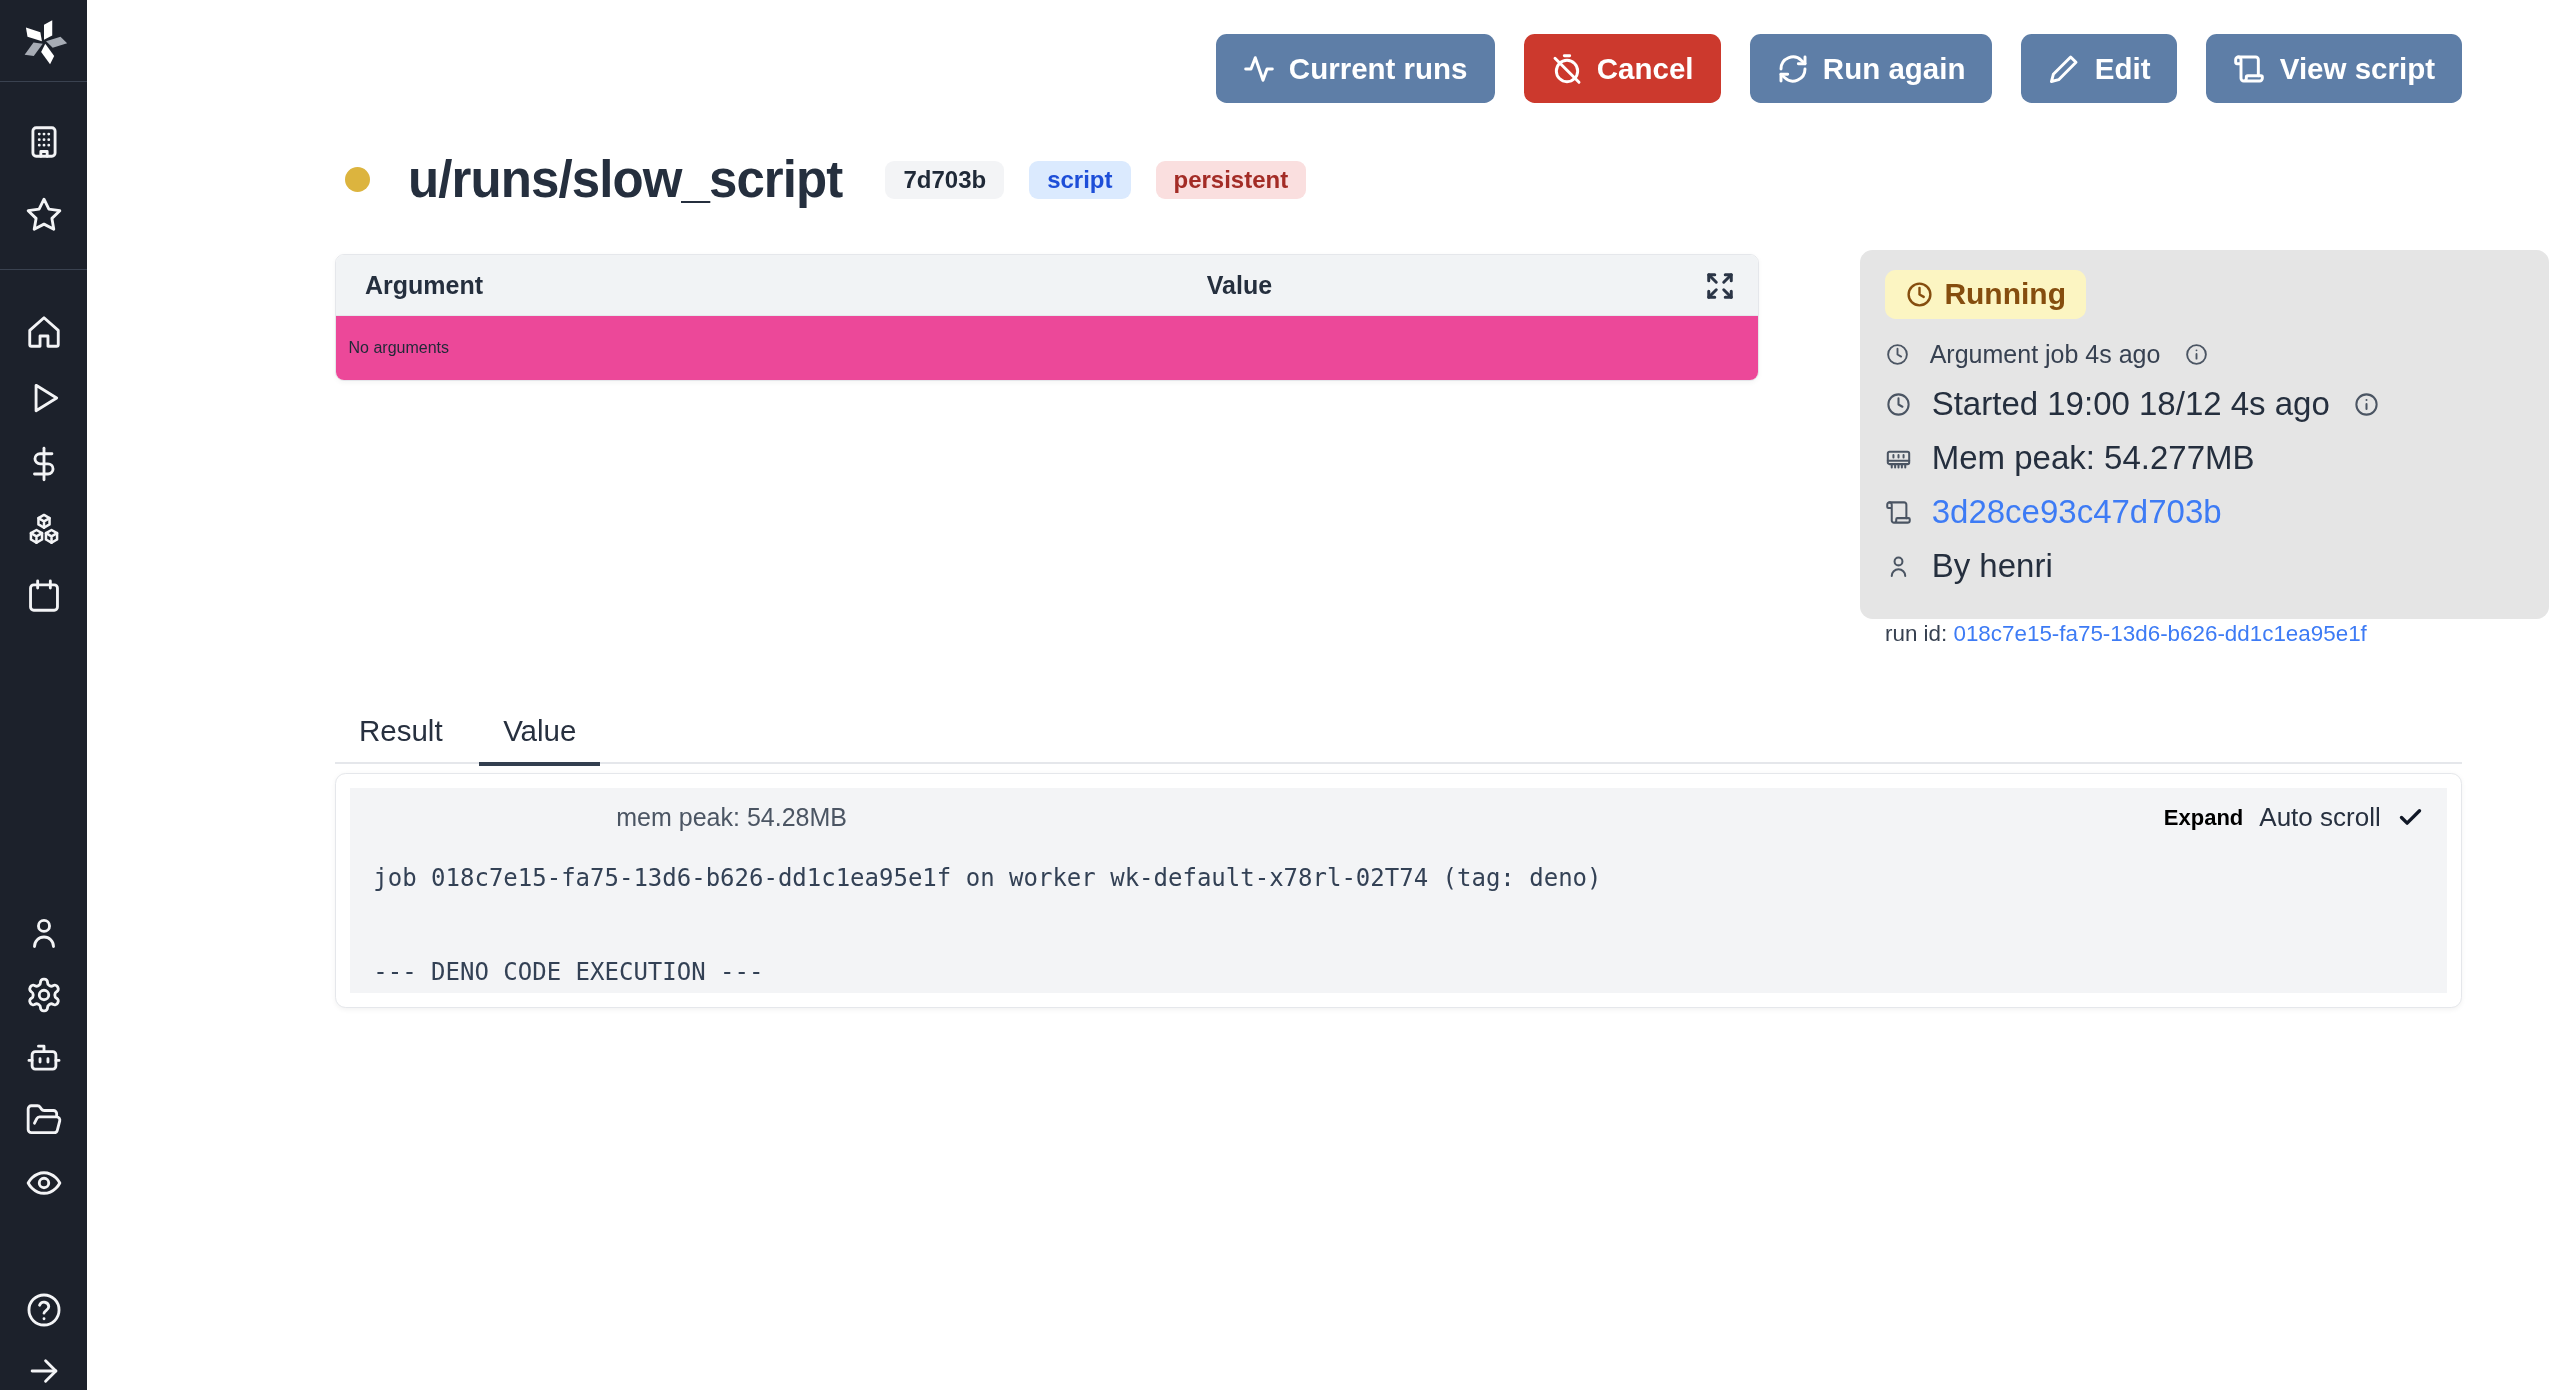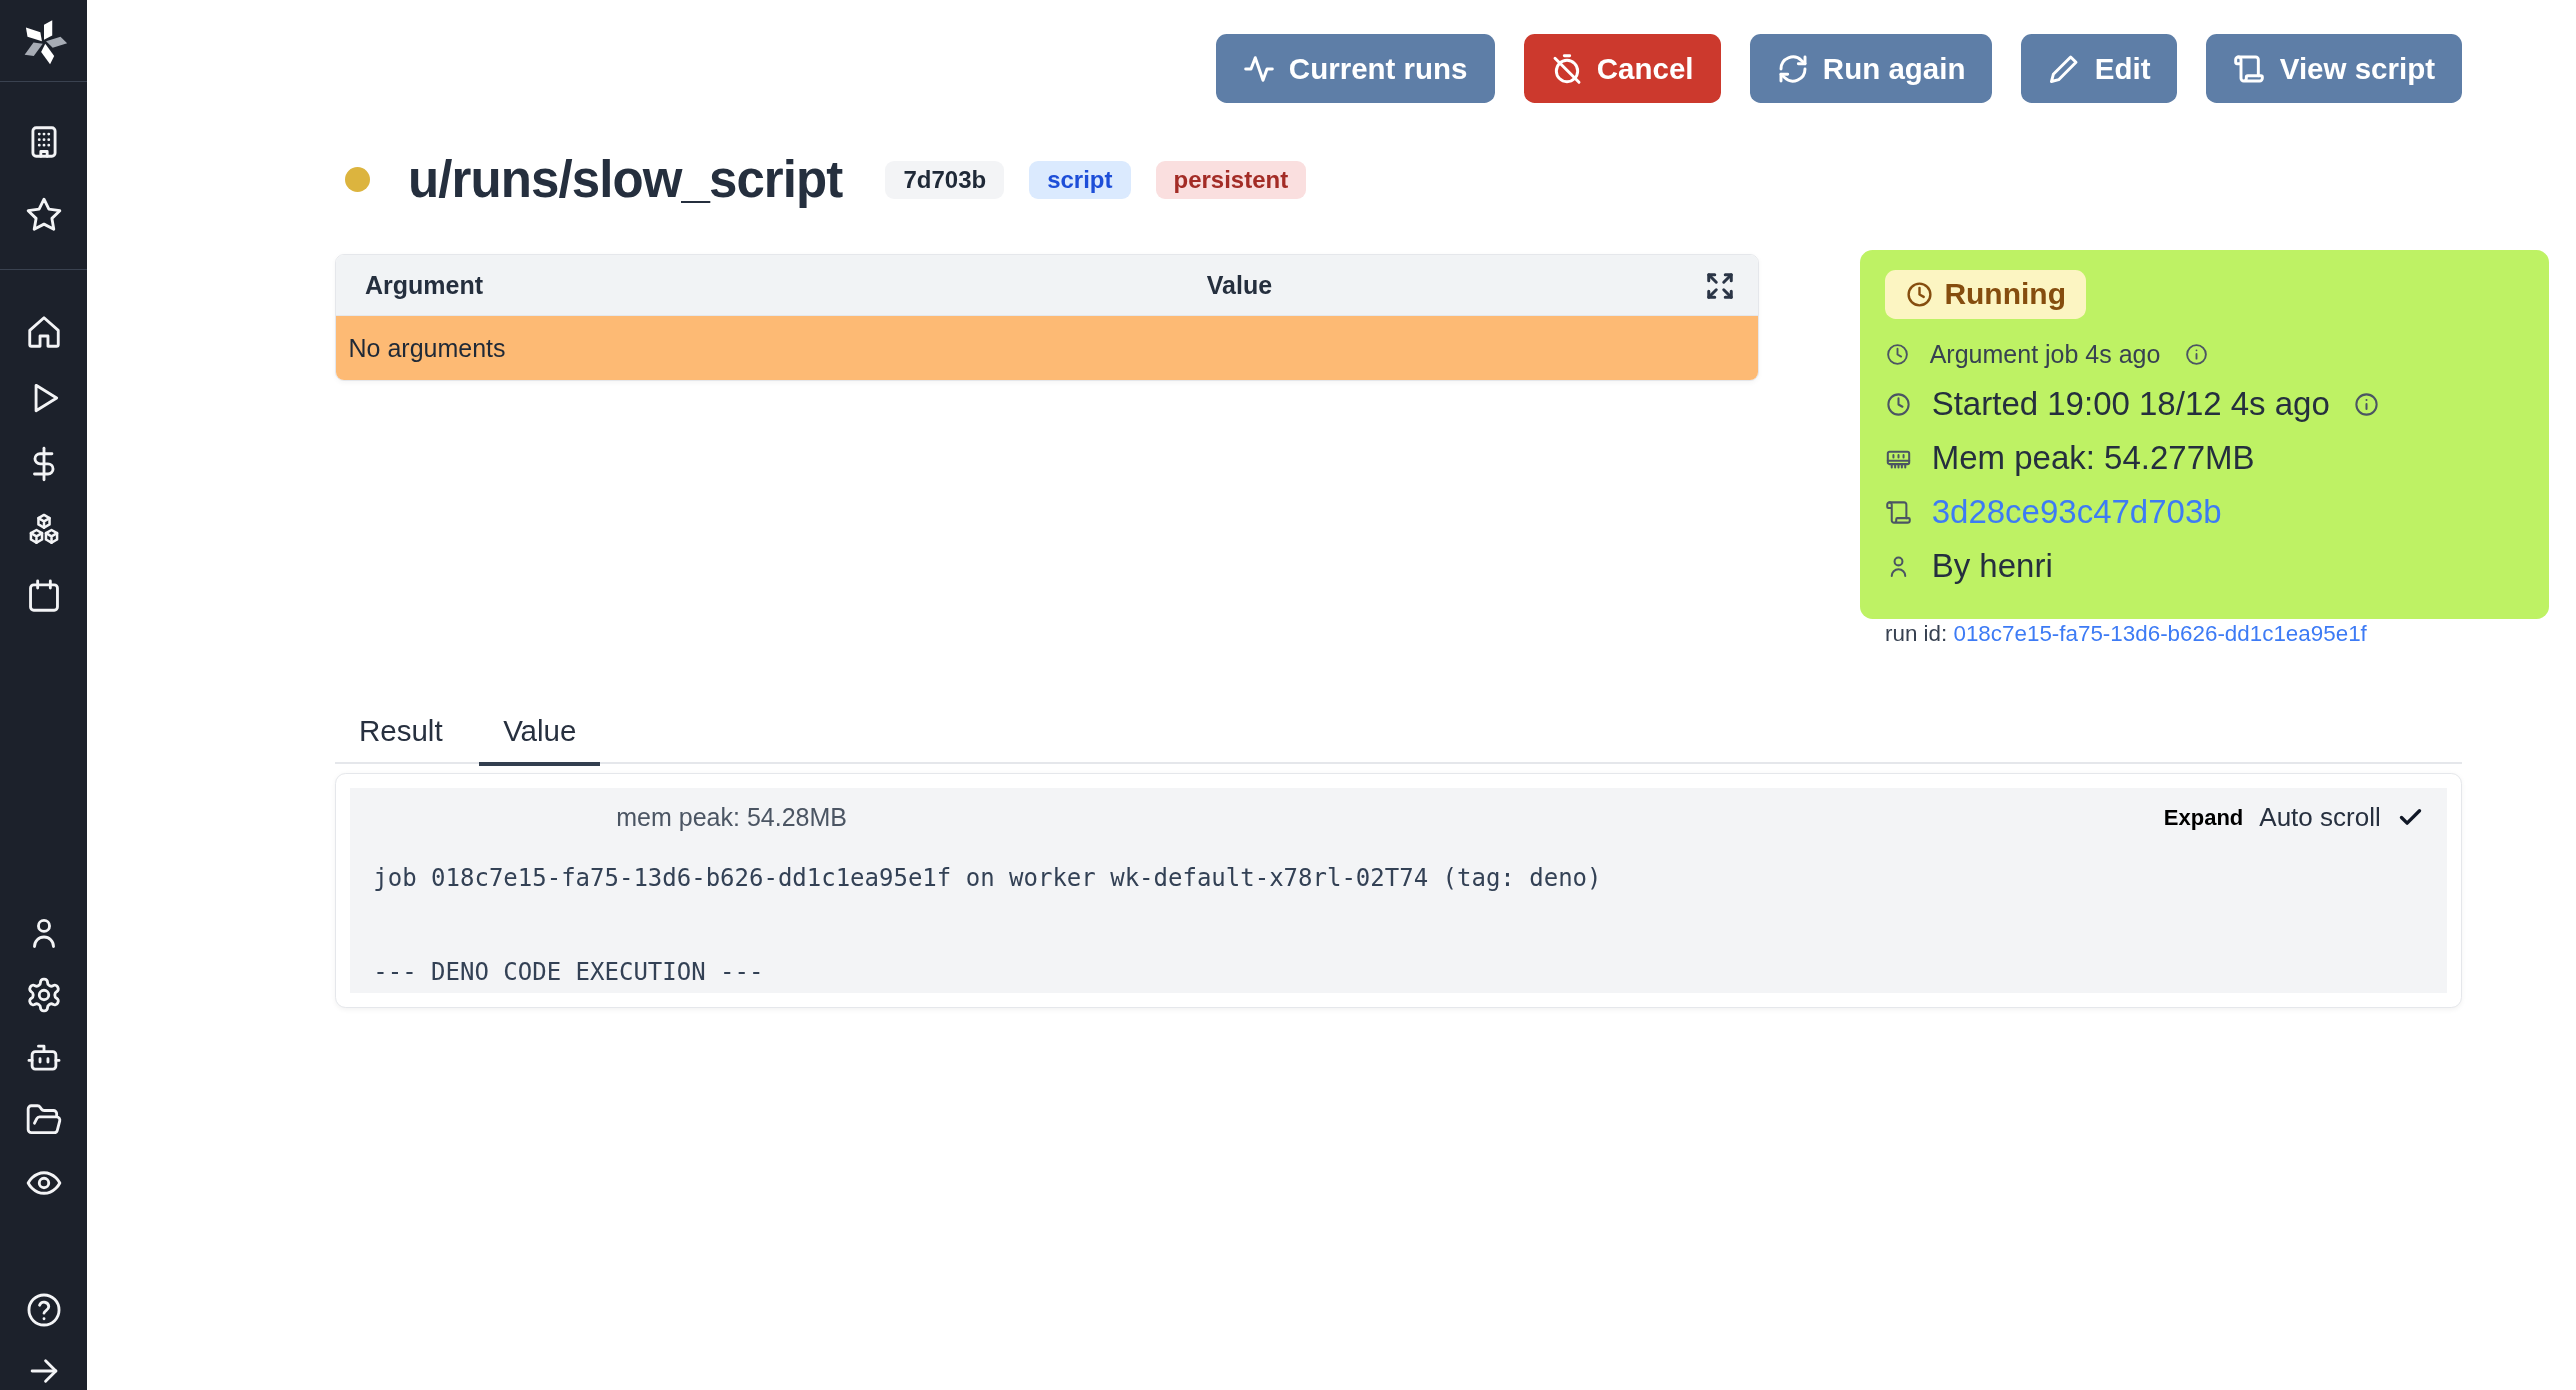--- a/index.html
+++ b/index.html
@@ -37,24 +37,24 @@
   .badge.kind { background:#dbeafe; color:#1d4ed8; }
   .badge.persist { background:#fadfdf; color:#a32c26; }
 
   
   .args-card { position:absolute; left:248px; top:254px; width:1424px; background:#ffffff; border:1.8px solid #e5e7eb; border-radius:9px; overflow:hidden; box-shadow:0 1.8px 5.4px rgba(0,0,0,.04); }
   .args-head { position:relative; display:flex; align-items:center; height:61px; background:#f1f3f5; border-bottom:1.8px solid #e5e7eb; color:#252f3e; font-size:25px; font-weight:700; }
   .col-arg { width:385px; padding-left:29px; }
   .col-val { flex:1; text-align:center; }
   .expand-btn { position:absolute; right:19.7px; top:12.5px; width:36px; height:36px; display:flex; align-items:center; justify-content:center; color:#2b3546; cursor:pointer; background:none; border:none; }
   .expand-btn svg { width:30px; height:30px; }
-  .args-row { height:64px; display:flex; align-items:center; padding-left:12.5px; font-size:25px; color:#1f2937; background:#fdba74; }
-
-  
-  .info-panel { position:absolute; left:1773px; top:250px; width:689px; height:369px; background:#bef264; border-radius:12.5px; padding:19.7px 25px; }
+  .args-row { height:64px; display:flex; align-items:center; padding-left:12.5px; font-size:16px; color:#1f2937; background:#ec4899; }
+
+  
+  .info-panel { position:absolute; left:1773px; top:250px; width:689px; height:369px; background:#e5e5e5; border-radius:12.5px; padding:19.7px 25px; }
   .run-badge { display:inline-flex; align-items:center; gap:10.7px; height:49px; padding:0 19.7px; background:#fcf5c2; border-radius:10.7px; color:#854d0e; font-size:30px; font-weight:700; }
   .run-badge svg { width:29px; height:29px; }
   .info-row { display:flex; align-items:center; gap:19.7px; color:#252f3e; }
   .info-row svg { flex:none; width:27px; height:27px; color:#4b5563; }
   .info-row.small { margin-top:21.5px; font-size:25px; color:#374151; }
   .info-row.small svg { width:25px; height:25px; }
   .info-row.big { margin-top:16px; font-size:33px; }
   .info-ic { display:flex; align-items:center; }
   .inline-info { margin-left:3.6px; color:#374151; }
   .hash-link { color:#3d7bf5; text-decoration:none; cursor:pointer; }

